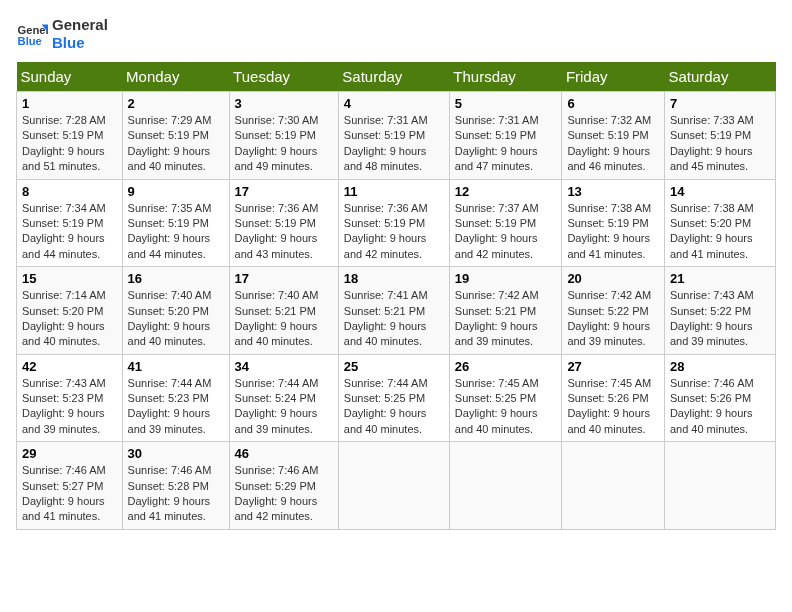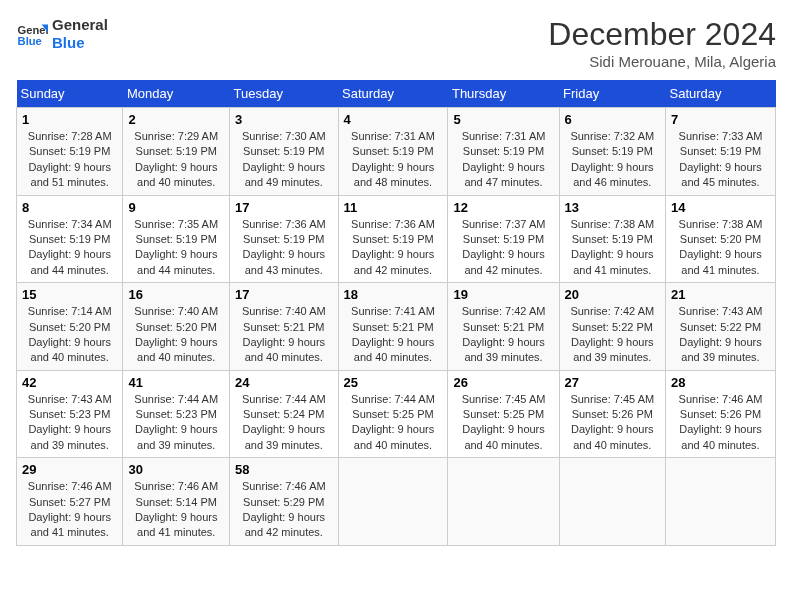--- a/index.html
+++ b/index.html
@@ -36,25 +36,25 @@
     .location {
       font-size: 15px;
       color: #555;
     }
     table {
       width: 100%;
       border-collapse: collapse;
       font-size: 11px;
     }
     th {
-      background-color: #1d4ed8;
+      background-color: #4d7c0f;
       color: #fff;
       padding: 6px 4px;
       text-align: left;
-      font-size: 13px;
+      font-size: 15px;
       font-weight: normal;
     }
     td {
       border: 1px solid #ccc;
       padding: 4px 5px;
       vertical-align: top;
       min-height: 80px;
       background: #fff;
     }
     tr:nth-child(odd) td {
@@ -65,45 +65,40 @@
     }
     .day-num {
       font-size: 13px;
       font-weight: bold;
       display: block;
       margin-bottom: 2px;
     }
     .day-info {
       color: #333;
       line-height: 1.4;
-      text-align: center;
     }
     td.empty {
       background: #f0f0f0;
     }
   </style>
 </head>
 <body>
 
 <div class="header">
   <div class="logo">
     <svg class="logo-icon" viewBox="0 0 40 40" xmlns="http://www.w3.org/2000/svg">
       <text x="2" y="20" font-size="14" font-weight="bold" fill="#333">General</text>
       <text x="2" y="34" font-size="14" font-weight="bold" fill="#1a73e8">Blue</text>
       <polygon points="32,8 40,8 40,18" fill="#1a73e8"></polygon>
     </svg>
     <div style="display:flex;flex-direction:column;line-height:1.2;">
       <span style="font-size:15px;font-weight:bold;color:#333;">General</span>
       <span style="font-size:15px;font-weight:bold;color:#1a73e8;">Blue</span>
     </div>
   </div>
-  <div class="title-block">
-    <div class="month-title">December 2024</div>
-    <div class="location">Sidi Merouane, Mila, Algeria</div>
-  </div>
 </div>
 
 <table>
   <thead>
     <tr id="dow-row">
     <th>Sunday</th>
         <th>Monday</th>
         <th>Tuesday</th>
         <th>Saturday</th>
         <th>Thursday</th>
@@ -297,21 +292,21 @@
       </td>
         <td>
         <span class="day-num">41</span>
         <div class="day-info">
           <span>Sunrise:</span> <span>7:44 AM</span><br>
           <span>Sunset:</span> <span>5:23 PM</span><br>
           <span>Daylight:</span> <span>9 hours and 39 minutes.</span>
         </div>
       </td>
         <td>
-        <span class="day-num">24</span>
+        <span class="day-num">34</span>
         <div class="day-info">
           <span>Sunrise:</span> <span>7:44 AM</span><br>
           <span>Sunset:</span> <span>5:24 PM</span><br>
           <span>Daylight:</span> <span>9 hours and 39 minutes.</span>
         </div>
       </td>
         <td>
         <span class="day-num">25</span>
         <div class="day-info">
           <span>Sunrise:</span> <span>7:44 AM</span><br>
@@ -350,26 +345,26 @@
         <div class="day-info">
           <span>Sunrise:</span> <span>7:46 AM</span><br>
           <span>Sunset:</span> <span>5:27 PM</span><br>
           <span>Daylight:</span> <span>9 hours and 41 minutes.</span>
         </div>
       </td>
         <td>
         <span class="day-num">30</span>
         <div class="day-info">
           <span>Sunrise:</span> <span>7:46 AM</span><br>
-          <span>Sunset:</span> <span>5:14 PM</span><br>
+          <span>Sunset:</span> <span>5:28 PM</span><br>
           <span>Daylight:</span> <span>9 hours and 41 minutes.</span>
         </div>
       </td>
         <td>
-        <span class="day-num">58</span>
+        <span class="day-num">46</span>
         <div class="day-info">
           <span>Sunrise:</span> <span>7:46 AM</span><br>
           <span>Sunset:</span> <span>5:29 PM</span><br>
           <span>Daylight:</span> <span>9 hours and 42 minutes.</span>
         </div>
       </td>
         <td class="empty"></td>
         <td class="empty"></td>
         <td class="empty"></td>
         <td class="empty"></td>

